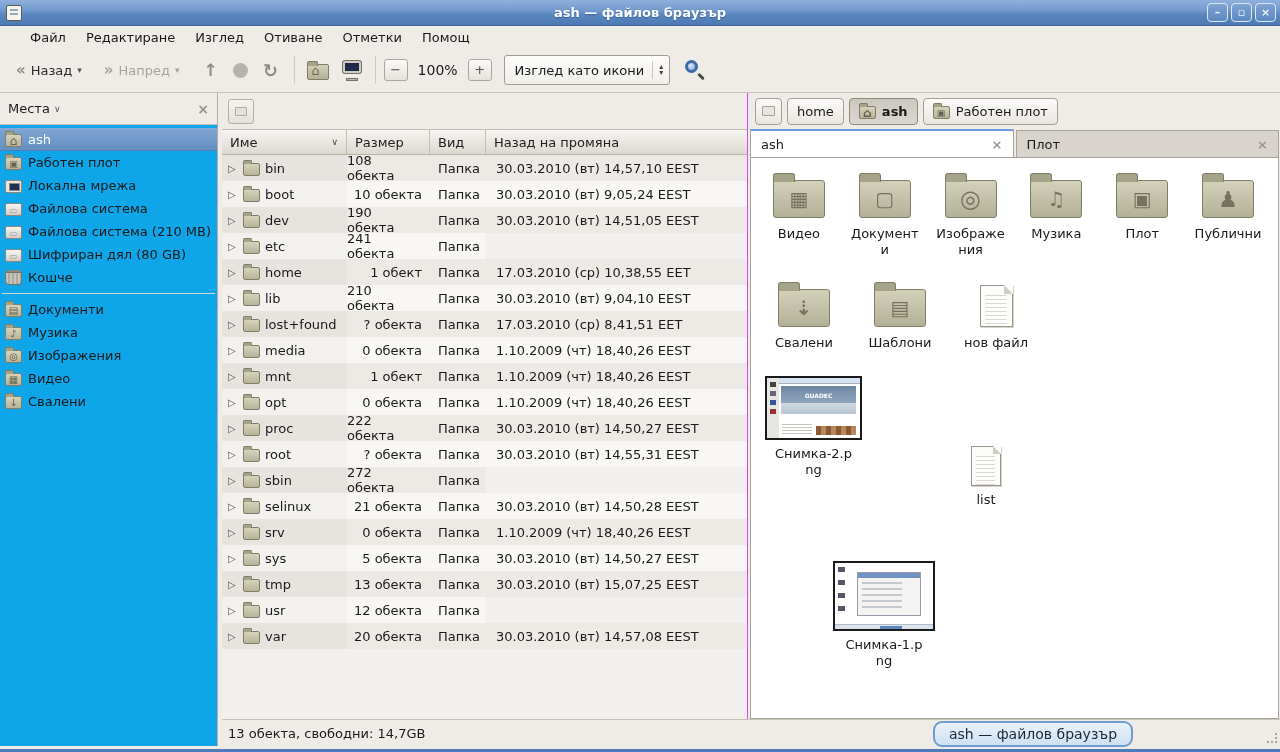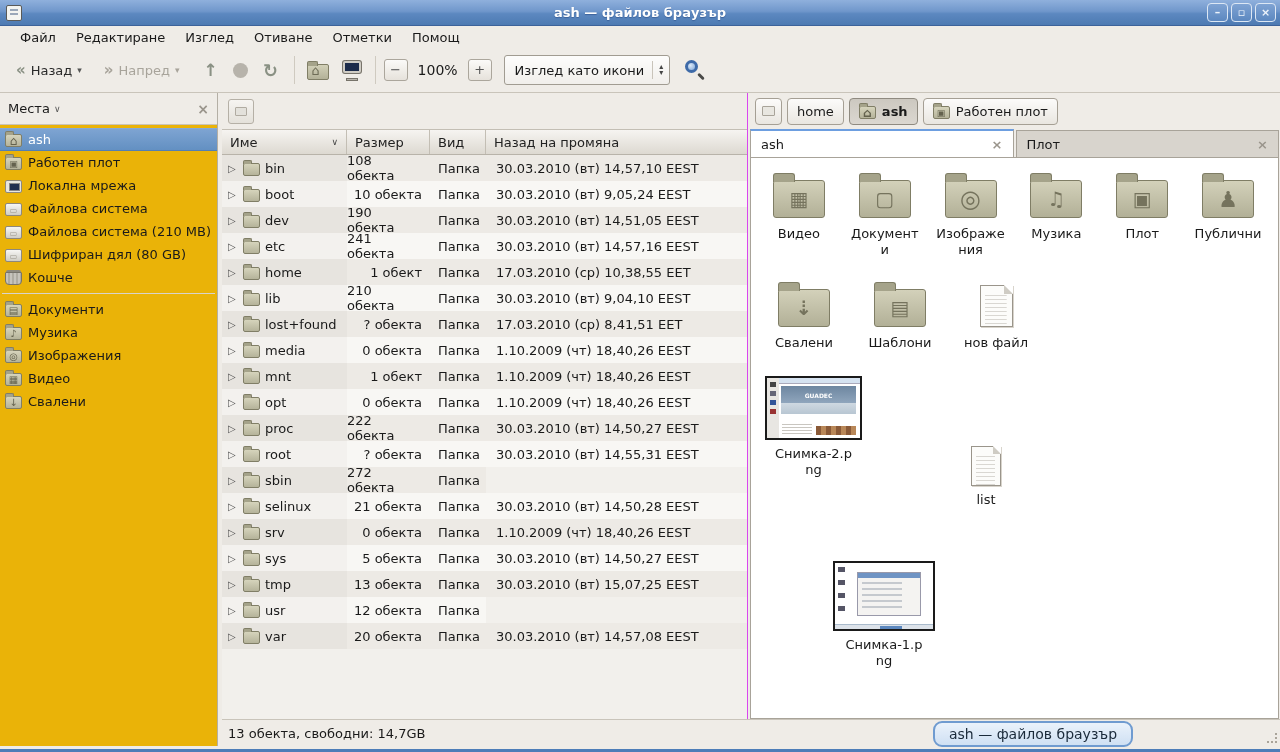--- a/index.html
+++ b/index.html
@@ -11,21 +11,21 @@
   .titlebar { position:absolute; left:0; top:0; width:100%; height:26px;
     background:linear-gradient(#8fb0dc,#7097cb 45%,#5c88c0 55%,#4d7ab2);
     border-bottom:1px solid #3c629a; display:flex; align-items:center; }
   .titlebar .app-icon { width:16px; height:16px; margin-left:6px; background:#f4f4f0; border:1px solid #5a5a58; border-radius:2px; position:relative; }
   .titlebar .app-icon::before { content:""; position:absolute; left:3px; top:3px; width:8px; height:2px; background:#9aa7b8; box-shadow:0 4px 0 #9aa7b8; }
   .title-text { position:absolute; left:0; right:0; text-align:center; color:#fff; font-weight:bold; text-shadow:0 1px 1px #3c629a; }
   .winbtns { position:absolute; right:4px; top:3px; display:flex; gap:3px; }
   .winbtn { width:21px; height:19px; border:1px solid #dce7f4; border-radius:4px; background:linear-gradient(#7fa3d3,#5c88c0); color:#eef4fb; font-size:11px; line-height:17px; text-align:center; font-weight:bold; }
 
   
-  .menubar { position:absolute; left:0; top:26px; width:100%; height:22px; background:#efece7; display:flex; align-items:center; padding-left:10px; gap:0; }
+  .menubar { position:absolute; left:0; top:26px; width:100%; height:22px; background:#efece7; display:flex; align-items:center; padding-left:20px; gap:0; }
   .menu-item { padding:2px 10px; }
 
   
   .toolbar { position:absolute; left:0; top:48px; width:100%; height:45px; background:#efece7; border-bottom:1px solid #c9c4ba; display:flex; align-items:center; padding-left:8px; }
   .tbtn { display:flex; align-items:center; gap:5px; padding:4px 8px; border-radius:3px; color:#2a2a2a; }
   .tbtn .chev2 { font-size:15px; color:#8a9184; font-weight:bold; }
   .tbtn.disabled, .tbtn.disabled .chev2 { color:#a8a49b; }
   .drop-arrow { font-size:9px; color:#555; }
   .tool-sep { width:1px; height:28px; background:#cfcac0; margin:0 8px; }
   .iconbtn { width:30px; height:30px; display:flex; align-items:center; justify-content:center; border-radius:3px; }
@@ -40,21 +40,21 @@
   .computer-icon .base { position:absolute; left:5px; bottom:-2px; width:12px; height:3px; background:#b9b5ad; border:1px solid #77736a; }
   .zoombtn { width:24px; height:22px; border:1px solid #aba69c; border-radius:3px; background:linear-gradient(#fbfaf8,#e6e2db); text-align:center; line-height:19px; color:#555; }
   .zoom-level { padding:0 10px; font-size:14px; }
   .view-select { display:flex; align-items:center; height:30px; border:1px solid #a19c92; border-radius:3px; background:linear-gradient(#fdfdfc,#f1efeb); margin-left:12px; padding:0 6px 0 10px; gap:8px; }
   .view-select .spin { display:flex; flex-direction:column; line-height:6px; font-size:8px; color:#444; border-left:1px solid #c9c4ba; padding-left:6px; height:18px; justify-content:center; }
   .search-icon { position:relative; width:22px; height:22px; margin-left:14px; }
   .search-icon .lens { position:absolute; left:1px; top:1px; width:13px; height:13px; border:3px solid #3e6aa8; border-radius:50%; background:radial-gradient(circle at 35% 35%, #dce9f7, #7fa7d8); }
   .search-icon .handle { position:absolute; width:8px; height:3px; background:#4a4a48; transform:rotate(45deg); left:13px; top:16px; border-radius:2px; }
 
   
-  .sidebar { position:absolute; left:0; top:93px; width:218px; bottom:3px; background:#eab308; border-right:1px solid #b4afa5; }
+  .sidebar { position:absolute; left:0; top:93px; width:218px; bottom:3px; background:#0ea5e9; border-right:1px solid #b4afa5; }
   .side-head { height:32px; background:#efece7; border-bottom:1px solid #c9c4ba; display:flex; align-items:center; padding:0 8px; }
   .side-head .chev { font-size:9px; color:#555; margin-left:4px; }
   .xclose { margin-left:auto; color:#9a958c; font-size:14px; font-weight:bold; }
   .side-list { padding-top:3px; }
   .side-item { display:flex; align-items:center; height:23px; padding-left:5px; gap:6px; }
   .side-item.selected { background:linear-gradient(#7ea4d2,#6390c2); color:#fff; border-top:1px solid #87aad5; border-bottom:1px solid #537fb4; }
   .side-item.sep-before { margin-top:9px; position:relative; }
   .side-item.sep-before::before { content:""; position:absolute; top:-5px; left:2px; right:2px; height:1px; background:#d8d4cc; }
 
   
@@ -387,21 +387,20 @@
         <div class="trow">
           <div class="cell c-name">
             <span class="expander">▷</span>
             <span class="sicon em-plain">
               <i></i>
             </span>
             <span>etc</span>
           </div>
           <div class="cell c-size">241 обекта</div>
           <div class="cell c-kind">Папка</div>
-          <div class="cell c-date">30.03.2010 (вт) 14,57,16 EEST</div>
         </div>
         <div class="trow">
           <div class="cell c-name">
             <span class="expander">▷</span>
             <span class="sicon em-plain">
               <i></i>
             </span>
             <span>home</span>
           </div>
           <div class="cell c-size">1 обект</div>

